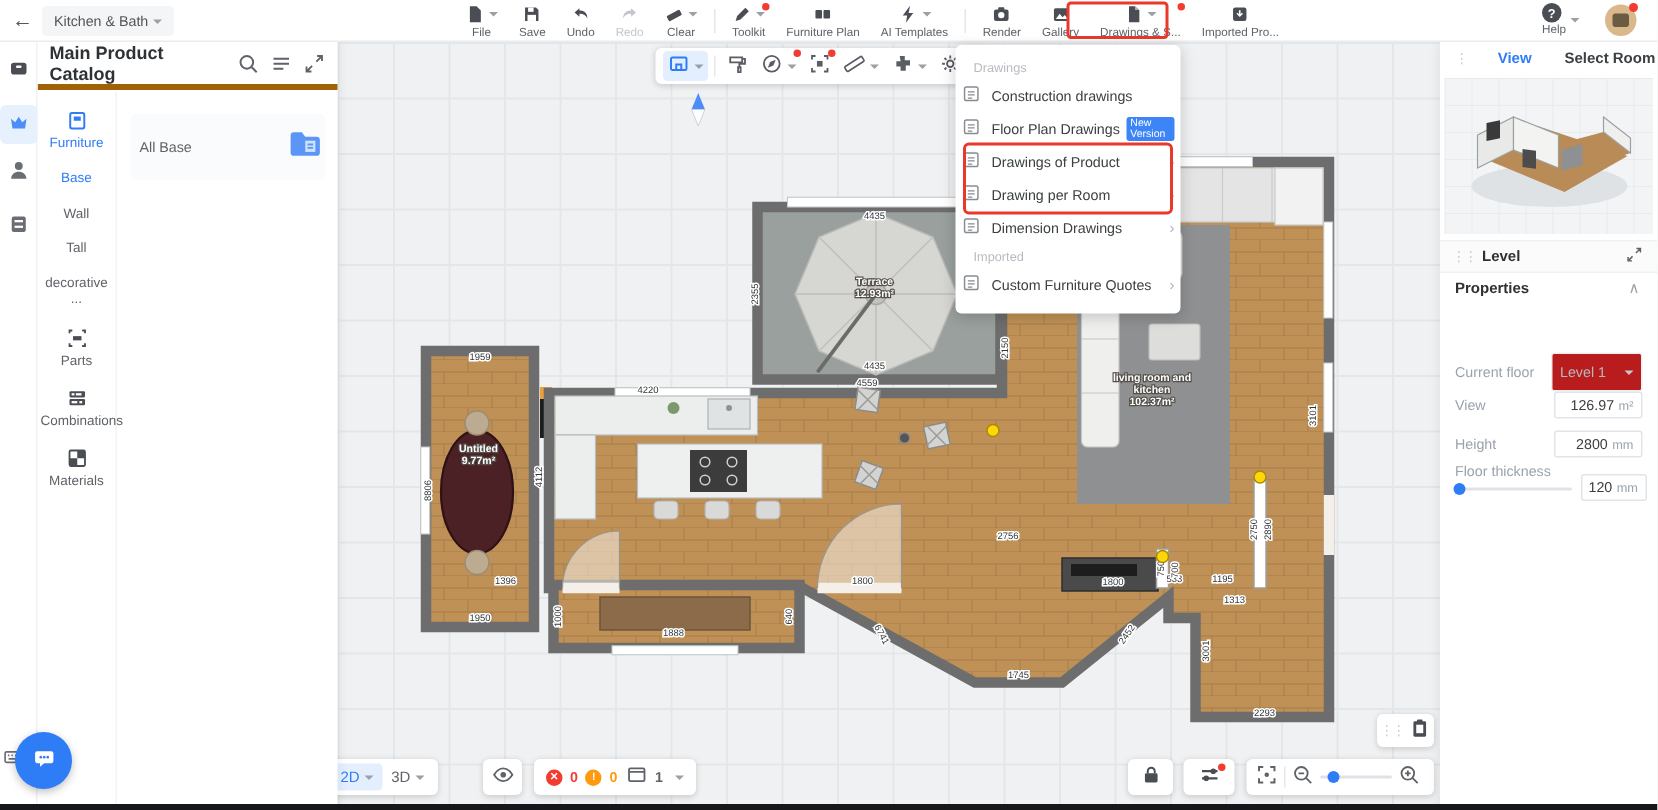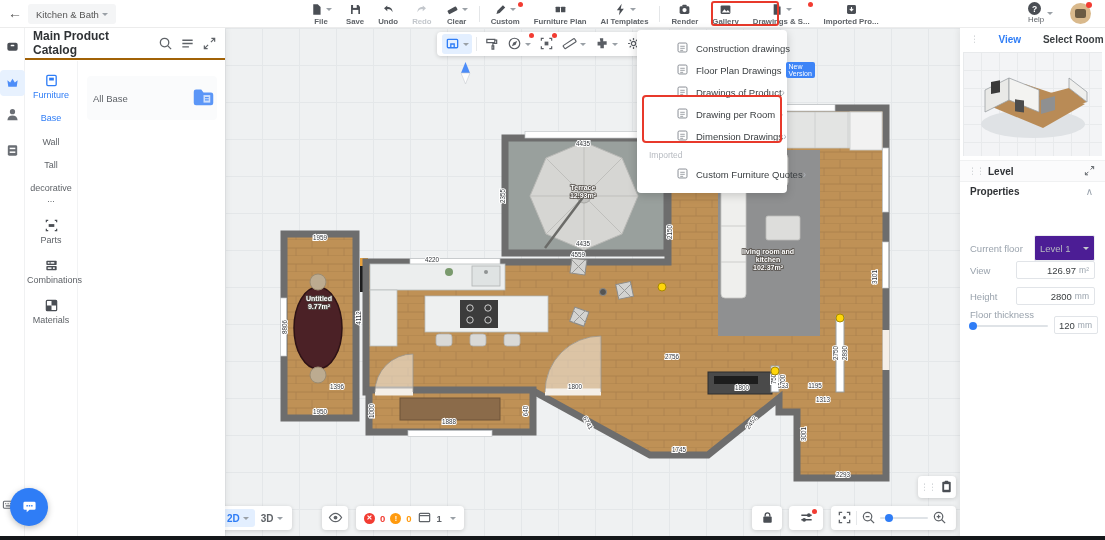--- a/index.html
+++ b/index.html
@@ -8,38 +8,38 @@
   .abs { position:absolute; }
   .flex { display:flex; align-items:center; }
   .shadow { box-shadow:0 1px 4px rgba(0,0,0,.16); }
   .caret { width:0;height:0;border:3px solid transparent;border-top-color:#9aa0a6;margin-left:3px;margin-top:3px; }
   
   #topbar { left:0;top:0;width:1105px;height:28px;background:#fff;border-bottom:1px solid #ececec;z-index:40; }
   #back-btn { left:8px;top:5px;font-size:14px;color:#555;cursor:pointer; }
   #project-chip { left:28px;top:4px;height:20px;background:#f4f5f6;border-radius:3px;padding:0 8px;font-size:9.5px;color:#555; }
   #top-tools { left:303px;top:0;height:28px;display:flex;align-items:center;gap:0; }
   .tool { display:flex;flex-direction:column;align-items:center;justify-content:center;height:28px;padding:0 7px;cursor:pointer;position:relative; }
-  .tool .lbl { font-size:7.8px;color:#5f6368;margin-top:1px;white-space:nowrap;font-weight:bold; }
+  .tool .lbl { font-size:7.8px;color:#5f6368;margin-top:1px;white-space:nowrap; }
   .tool.disabled .lbl { color:#c3c7cc; }
   .tool .reddot { position:absolute;top:2px;right:4px;width:5px;height:5px;border-radius:50%;background:#f23c32; }
   .tdiv { width:1px;height:16px;background:#e4e6e8;margin:0 4px; }
   #drawings-red-box { left:711px;top:1px;width:68px;height:25px;border:2.5px solid #e8392b;border-radius:3px;z-index:50;pointer-events:none; }
   #help-wrap { left:1028px;top:2px; }
   #help-icon { width:13px;height:13px;border-radius:50%;background:#4a4e54;color:#fff;font-size:8.5px;font-weight:bold;display:flex;align-items:center;justify-content:center; }
   #help-lbl { font-size:7.8px;color:#5f6368;text-align:center; }
   #avatar { left:1070px;top:3px;width:21px;height:21px;border-radius:50%;background:#d9b98c;position:absolute; }
   #avatar::after { content:"";position:absolute;right:-1px;top:-1px;width:6px;height:6px;border-radius:50%;background:#f23c32; }
   #avatar-glyph { position:absolute;left:5px;top:6px;width:11px;height:9px;background:#6b5b43;border-radius:2px; }
   
   #rail { left:0;top:28px;width:25px;height:512px;background:#fff;border-right:1px solid #f0f1f2;z-index:30; }
   .rail-ic { width:25px;height:26px;display:flex;align-items:center;justify-content:center;cursor:pointer; }
   .rail-ic.active { background:#e7f1fe;border-radius:4px; }
   
   #catalog { left:25px;top:28px;width:200px;height:512px;background:#fff;z-index:29;box-shadow:2px 0 6px rgba(0,0,0,.06); }
-  #cat-head { height:32px;border-bottom:2px solid #a16207;display:flex;align-items:center;padding:0 8px;justify-content:flex-end; }
+  #cat-head { height:32px;border-bottom:4px solid #a16207;display:flex;align-items:center;padding:0 8px;justify-content:flex-end; }
   #cat-title { font-size:12px;font-weight:bold;color:#2f3235;flex:1; }
   .cat-hic { margin-left:7px;cursor:pointer;display:flex; }
   #cat-tabs { position:absolute;left:0;top:33px;width:53px;height:478px;border-right:1px solid #f2f3f4;display:flex;flex-direction:column;align-items:center;padding-top:6px; }
   .cat-tab { width:100%;text-align:center;padding:6px 2px;font-size:9px;color:#5f6368;cursor:pointer;line-height:1.25; }
   .cat-tab.blue { color:#2f7df6; }
   .cat-tab .ticon { display:block;margin:0 auto 2px; width:15px;height:15px; }
   #all-base-row { position:absolute;left:62px;top:48px;width:130px;height:44px;display:flex;align-items:center;justify-content:space-between;padding:0 6px;border-radius:4px;background:#fafbfc;cursor:pointer; }
   #all-base-lbl { font-size:9.5px;color:#5f6368; }
   
   #canvas { left:225px;top:28px;width:735px;height:508px;background:#eff1f2;
@@ -48,29 +48,29 @@
   #plan-svg { position:absolute;left:0;top:0; }
   
   #cv-toolbar { left:437px;top:32px;height:24px;background:#fff;border-radius:4px;display:flex;align-items:center;padding:0 4px;z-index:20; }
   .cv-btn { height:20px;display:flex;align-items:center;padding:0 3px;border-radius:3px;margin:0 1px;cursor:pointer;position:relative; }
   .cv-btn.active { background:#e3efff; }
   .cv-btn .reddot { position:absolute;top:-1px;right:0;width:5px;height:5px;border-radius:50%;background:#f23c32; }
   .cv-div { width:1px;height:14px;background:#e6e8ea;margin:0 3px; }
   
   #drawings-menu { left:637px;top:30px;width:150px;background:#fff;border-radius:4px;padding:7px 0 8px;z-index:45;box-shadow:0 2px 10px rgba(0,0,0,.18); }
   .menu-header { font-size:8.5px;color:#b7bbc1;padding:3px 12px 3px; }
-  .menu-item { height:22px;display:flex;align-items:center;padding:0 4px;cursor:pointer;margin-left:35px; }
+  .menu-item { height:22px;display:flex;align-items:center;padding:0 4px;cursor:pointer; }
   .menu-item .mi-lbl { font-size:9.5px;color:#3c4043;margin-left:7px;white-space:nowrap; }
   .menu-item .mi-badge { background:#3d84f7;color:#fff;font-size:7px;border-radius:2px;padding:1px 3px;margin-left:4px; }
   .menu-item .mi-arrow { margin-left:auto;color:#b0b4ba;font-size:10px; }
   #menu-red-box { position:absolute;left:5px;width:140px;border:2.5px solid #e8392b;border-radius:4px;pointer-events:none; }
   
   .bbar { top:506px;height:24px;background:#fff;border-radius:4px;display:flex;align-items:center;z-index:20; }
   #mode-bar { left:218px;padding:0 3px; }
-  .mode-chip { height:18px;display:flex;align-items:center;padding:0 6px;border-radius:3px;font-size:10px;font-weight:bold;color:#5f6368;cursor:pointer; }
+  .mode-chip { height:18px;display:flex;align-items:center;padding:0 6px;border-radius:3px;font-size:10px;font-weight:normal;color:#5f6368;cursor:pointer; }
   .mode-chip.active { background:#e3efff;color:#2f7df6; }
   #eye-btn { left:322px;width:26px;justify-content:center;cursor:pointer; }
   #badge-bar { left:356px;padding:0 8px;gap:5px; }
   .cbadge { width:11px;height:11px;border-radius:50%;color:#fff;font-size:7px;font-weight:bold;display:flex;align-items:center;justify-content:center; }
   .cnum { font-size:9.5px;font-weight:bold; }
   #lock-btn { left:752px;width:30px;justify-content:center;cursor:pointer; }
   #toggle-btn { left:789px;width:34px;justify-content:center;cursor:pointer;position:absolute; }
   #toggle-btn .reddot { position:absolute;top:3px;right:6px;width:5px;height:5px;border-radius:50%;background:#f23c32; }
   #zoom-bar { left:831px;width:125px;padding:0 6px;gap:4px; }
   #zoom-track { width:48px;height:2px;background:#dfe3e7;border-radius:1px;position:relative;cursor:pointer; }
@@ -86,24 +86,24 @@
   .rtab { flex:1;text-align:center;font-size:10px;font-weight:bold;color:#3c4043;cursor:pointer; }
   .rtab.active { color:#2f7df6; }
   #preview3d { position:absolute;left:3px;top:24px;width:139px;height:104px;background:#f3f4f6;
      background-image:linear-gradient(#e8eaec 1px,transparent 1px),linear-gradient(90deg,#e8eaec 1px,transparent 1px);background-size:18px 18px; }
   #level-head { position:absolute;left:0;top:132px;width:145px;height:22px;background:#fbfbfc;border-top:1px solid #f0f1f2;border-bottom:1px solid #f0f1f2;display:flex;align-items:center;padding:0 8px; }
   #level-title { font-size:10px;font-weight:bold;color:#2f3235;margin-left:4px;flex:1; }
   #props-row { position:absolute;left:0;top:158px;width:143px;display:flex;align-items:center;padding:0 10px; }
   #props-title { font-size:10px;font-weight:bold;color:#2f3235;flex:1; }
   .prow { position:absolute;left:0;width:145px;display:flex;align-items:center;padding:0 10px; }
   .plabel { font-size:9.5px;color:#9aa3ad;flex:1; }
-  .pbox { width:79px;height:18px;border:1px solid #e1e4e8;border-radius:2px;background:#fff;display:flex;align-items:center;justify-content:flex-end;padding:0 5px;gap:3px; }
+  .pbox { width:59px;height:18px;border:1px solid #e1e4e8;border-radius:2px;background:#fff;display:flex;align-items:center;justify-content:flex-end;padding:0 5px;gap:3px; }
   .pval { font-size:9.5px;color:#3c4043; }
   .punit { font-size:8.5px;color:#9aa3ad;text-align:right; }
-  .pselect { width:61px;height:18px;border:1px solid #eceef0;border-radius:2px;background:#4c1d95;display:flex;align-items:center;padding:12px 5px;color:#b6bac0;font-size:9.5px;justify-content:space-between; }
+  .pselect { width:61px;height:18px;border:1px solid #eceef0;border-radius:2px;background:#b91c1c;display:flex;align-items:center;padding:12px 5px;color:#b6bac0;font-size:9.5px;justify-content:space-between; }
   .icbtn { width:24px;height:20px;display:flex;align-items:center;justify-content:center;border-radius:3px;cursor:pointer; }
   #thick-track { position:absolute;left:10px;top:297px;width:78px;height:2px;background:#dfe3e7;border-radius:1px; }
   #thick-knob { position:absolute;left:-1px;top:-3px;width:8px;height:8px;border-radius:50%;background:#2f7df6; }
   #bottom-strip { left:0;top:536px;width:1105px;height:4px;background:#15171a;z-index:60; }
   #blue-pin { left:235px;top:34px;z-index:15; }
   .dim { font-size:6.3px; fill:#33363a; paint-order:stroke; stroke:#ffffff; stroke-width:2px; text-anchor:middle; font-family:"Liberation Sans",sans-serif; }
   .roomlabel { font-size:7px; font-weight:bold; fill:#ffffff; paint-order:stroke; stroke:#55504a; stroke-width:1.6px; text-anchor:middle; font-family:"Liberation Sans",sans-serif; }
 </style>
 </head>
 <body>
@@ -302,20 +302,21 @@
     <div class="cv-btn">
       <span><svg viewBox="0 0 16 16" width="15" height="15">
           <circle cx="8" cy="8" r="2.3" fill="none" stroke="#5a5e64" stroke-width="1.3"></circle>
           <path d="M8 2.2v2M8 11.8v2M2.2 8h2M11.8 8h2M3.9 3.9l1.4 1.4M10.7 10.7l1.4 1.4M12.1 3.9l-1.4 1.4M5.3 10.7l-1.4 1.4" stroke="#5a5e64" stroke-width="1.3"></path>
         </svg></span>
       <span class="caret"></span>
     </div>
   </div>
 
 <div id="drawings-menu" class="abs">
+    <div class="menu-header">Drawings</div>
     <div class="menu-item">
       <span><svg viewBox="0 0 16 16" width="13" height="13">
           <rect x="2.5" y="2.5" width="11" height="11" rx="1.5" fill="none" stroke="#878c93" stroke-width="1.2"></rect>
           <path d="M5.2 6.5h5.6M5.2 9h5.6M5.2 11.5h3.6" stroke="#878c93" stroke-width="1" fill="none"></path>
         </svg></span>
       <span class="mi-lbl">Construction drawings</span>
     </div>
     <div class="menu-item">
       <span><svg viewBox="0 0 16 16" width="13" height="13">
           <rect x="2.5" y="2.5" width="11" height="11" rx="1.5" fill="none" stroke="#878c93" stroke-width="1.2"></rect>
@@ -482,21 +483,21 @@
         <span class="lbl">Clear</span>
       </div>
       <div class="tdiv"></div>
       <div class="tool">
         <span style="display:flex;align-items:center">
           <svg viewBox="0 0 16 16" width="13" height="13">
             <path d="M3 13.5l1.2-4L11 2.7l2.8 2.8-6.8 6.8z" fill="#4a4e54"></path>
           </svg>
           <span class="caret"></span>
         </span>
-        <span class="lbl">Custom</span>
+        <span class="lbl">Toolkit</span>
         <span class="reddot"></span>
       </div>
       <div class="tool">
         <span style="display:flex;align-items:center">
           <svg viewBox="0 0 16 16" width="13" height="13">
             <rect x="2" y="4.5" width="5.4" height="7" rx="0.8" fill="#4a4e54"></rect>
             <rect x="8.6" y="4.5" width="5.4" height="7" rx="0.8" fill="#4a4e54"></rect>
           </svg>
         </span>
         <span class="lbl">Furniture Plan</span>

